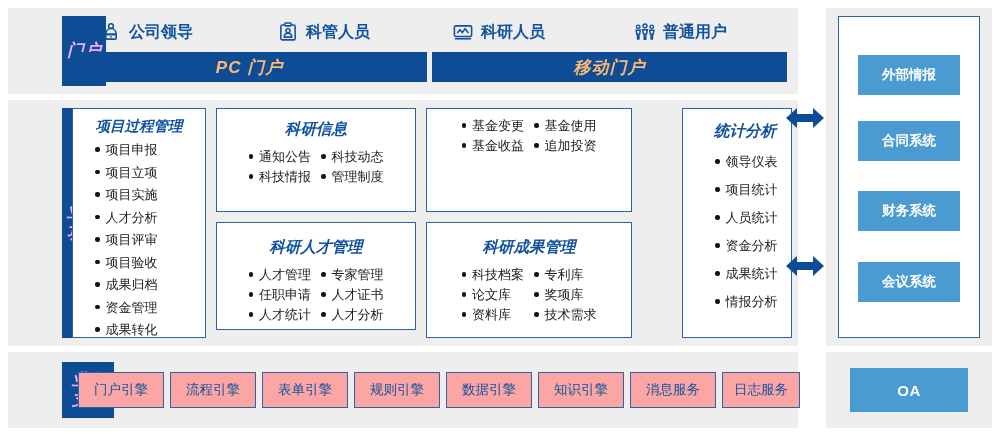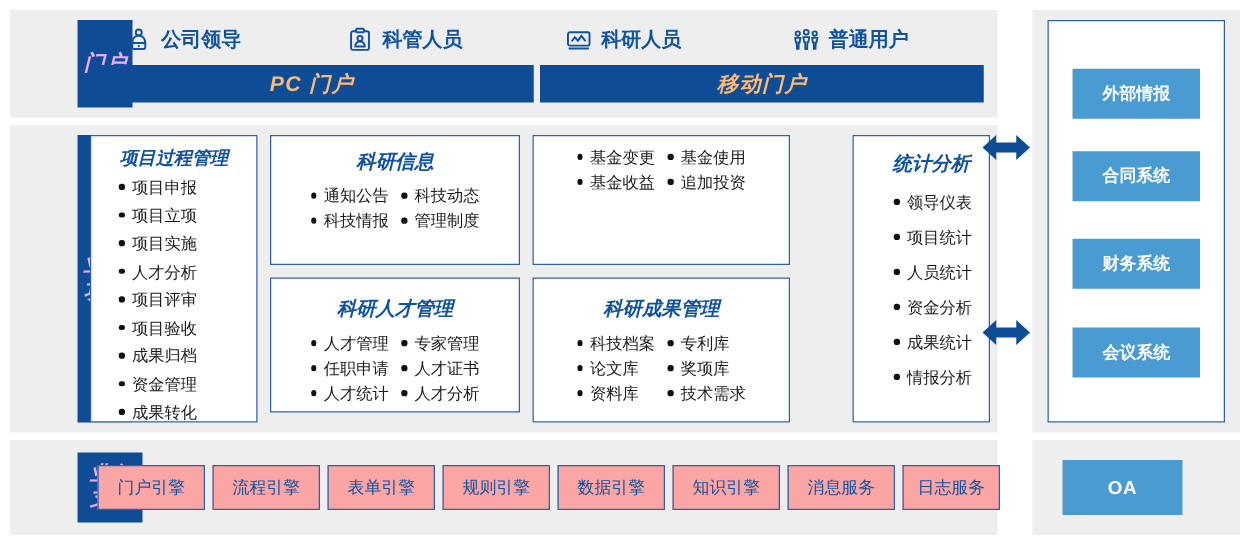--- a/index.html
+++ b/index.html
@@ -113,21 +113,21 @@
     display:flex;align-items:center;justify-content:center;
     font-size:13.5px;font-weight:bold;white-space:nowrap;box-sizing:border-box;
   }
   #ext-0{top:55px;}
   #ext-1{top:121px;}
   #ext-2{top:191px;}
   #ext-3{top:262px;}
 
   #oa-panel{left:826px;top:352px;width:166px;height:76px;}
   #oa-box{
-    position:absolute;left:850px;top:368px;width:96px;height:44px;
+    position:absolute;left:850px;top:368px;width:118px;height:44px;
     background:#4A9BD1;color:#ffffff;
     display:flex;align-items:center;justify-content:center;
     font-size:15px;font-weight:bold;letter-spacing:.5px;box-sizing:border-box;
   }
 </style>
 </head>
 <body>
 
 <div id="root">
 

